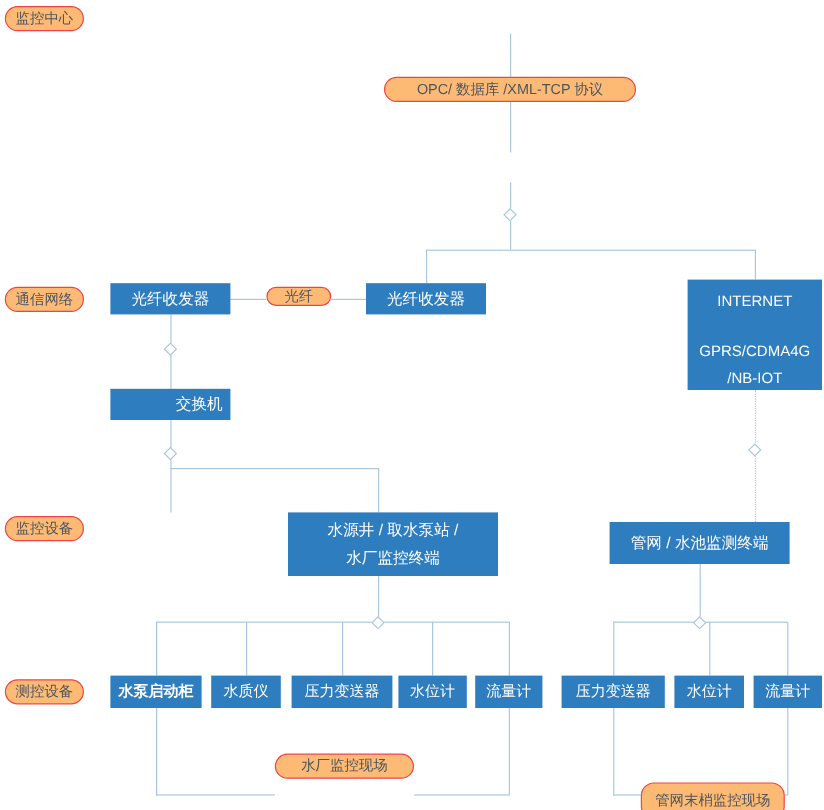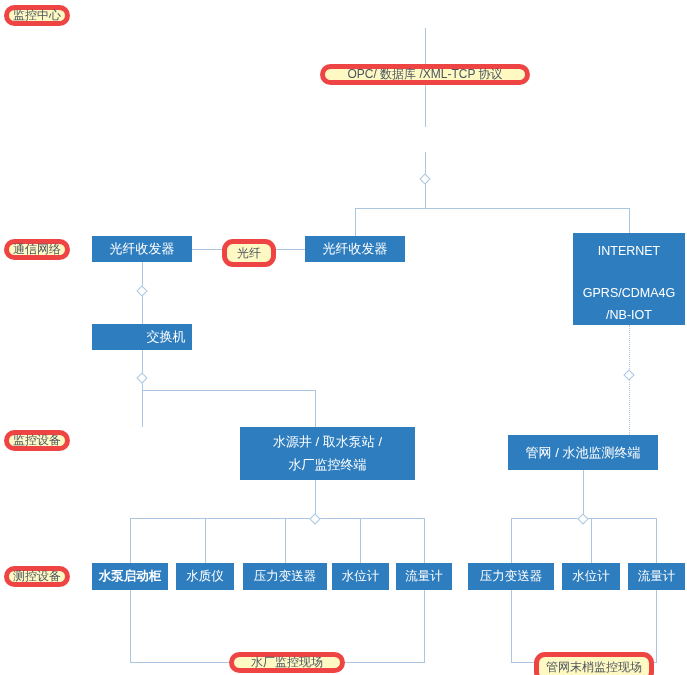--- a/index.html
+++ b/index.html
@@ -1,21 +1,21 @@
 <!DOCTYPE html>
 <html style="--box: #2d7dbf; --line: #abc7e0;"><head>
 <meta charset="utf-8">
 <style>
   * { margin:0; padding:0; box-sizing:border-box; }
   :root { --box:#2d7dbf; --line:#abc7e0; }
   body { font-family:"Liberation Sans","DejaVu Sans",sans-serif; background:#fff; }
   .stage { position:relative; width:687px; height:675px; background:#fff; overflow:hidden; }
   .box { position:absolute; background:var(--box); color:#fff; display:flex; align-items:center;
          justify-content:center; text-align:center; font-size:13px; z-index:3; }
-  .pill { position:absolute; background:#fef9c3; border:5px solid #ef4444; border-radius:11px;
+  .pill { position:absolute; background:#fdba74; border:1px solid #ef4444; border-radius:11px;
           color:#4d5560; display:flex; align-items:center; justify-content:center;
           font-size:12px; z-index:3; white-space:nowrap; }
   .hline { position:absolute; height:1px; background:var(--line); z-index:1; }
   .vline { position:absolute; width:1px; background:var(--line); z-index:1; }
   .vdots { position:absolute; width:0; border-left:1px dotted var(--line); z-index:1; }
   .diamond { position:absolute; width:8px; height:8px; background:#fff;
              border:1px solid var(--line); transform:rotate(45deg); z-index:2; }
   .multi { flex-direction:column; line-height:1.75; }
   .internet { flex-direction:column; justify-content:space-between; padding-top:9px;
               font-size:12.5px; line-height:1.55; }
@@ -37,21 +37,21 @@
 
   <div class="vline" style="left:425px;top:152px;height:27px;"></div>
   <div class="diamond" style="left:421px;top:175px;"></div>
   <div class="vline" style="left:425px;top:183px;height:25px;"></div>
   <div class="hline" style="left:355px;top:208px;width:275px;"></div>
   <div class="vline" style="left:355px;top:208px;height:28px;"></div>
   <div class="vline" style="left:629px;top:208px;height:25px;"></div>
 
   <div class="box" style="left:92px;top:236px;width:100px;height:26px;">光纤收发器</div>
   <div class="hline" style="left:192px;top:249px;width:30px;"></div>
-  <div class="pill" style="left:222px;top:239px;width:54px;height:28px;">光纤</div>
+  <div class="pill" style="left:222px;top:239px;width:54px;height:16px;">光纤</div>
   <div class="hline" style="left:276px;top:249px;width:29px;"></div>
   <div class="box" style="left:305px;top:236px;width:100px;height:26px;">光纤收发器</div>
 
   <div class="box internet" style="left:573px;top:233px;width:112px;height:92px;">
     <div>INTERNET</div>
     <div class="inet-gap"></div>
     <div>GPRS/CDMA4G</div>
     <div>/NB-IOT</div>
   </div>
 
@@ -99,21 +99,21 @@
   <div class="box" style="left:396px;top:563px;width:56px;height:27px;font-size:12.5px;">流量计</div>
 
   <div class="box" style="left:468px;top:563px;width:86px;height:27px;font-size:12.5px;">压力变送器</div>
   <div class="box" style="left:562px;top:563px;width:58px;height:27px;font-size:12.5px;">水位计</div>
   <div class="box" style="left:628px;top:563px;width:57px;height:27px;font-size:12.5px;">流量计</div>
 
   <div class="vline" style="left:130px;top:590px;height:73px;"></div>
   <div class="hline" style="left:130px;top:662px;width:99px;"></div>
   <div class="vline" style="left:424px;top:590px;height:73px;"></div>
   <div class="hline" style="left:345px;top:662px;width:79px;"></div>
-  <div class="pill" style="left:229px;top:652px;width:116px;height:21px;">水厂监控现场</div>
+  <div class="pill" style="left:229px;top:628px;width:116px;height:21px;">水厂监控现场</div>
 
   <div class="vline" style="left:511px;top:590px;height:73px;"></div>
   <div class="hline" style="left:511px;top:662px;width:23px;"></div>
   <div class="vline" style="left:656px;top:590px;height:73px;"></div>
   <div class="hline" style="left:654px;top:662px;width:2px;"></div>
   <div class="pill" style="left:534px;top:652px;width:120px;height:31px;">管网末梢监控现场</div>
 
 </div>
 
 </body></html>

